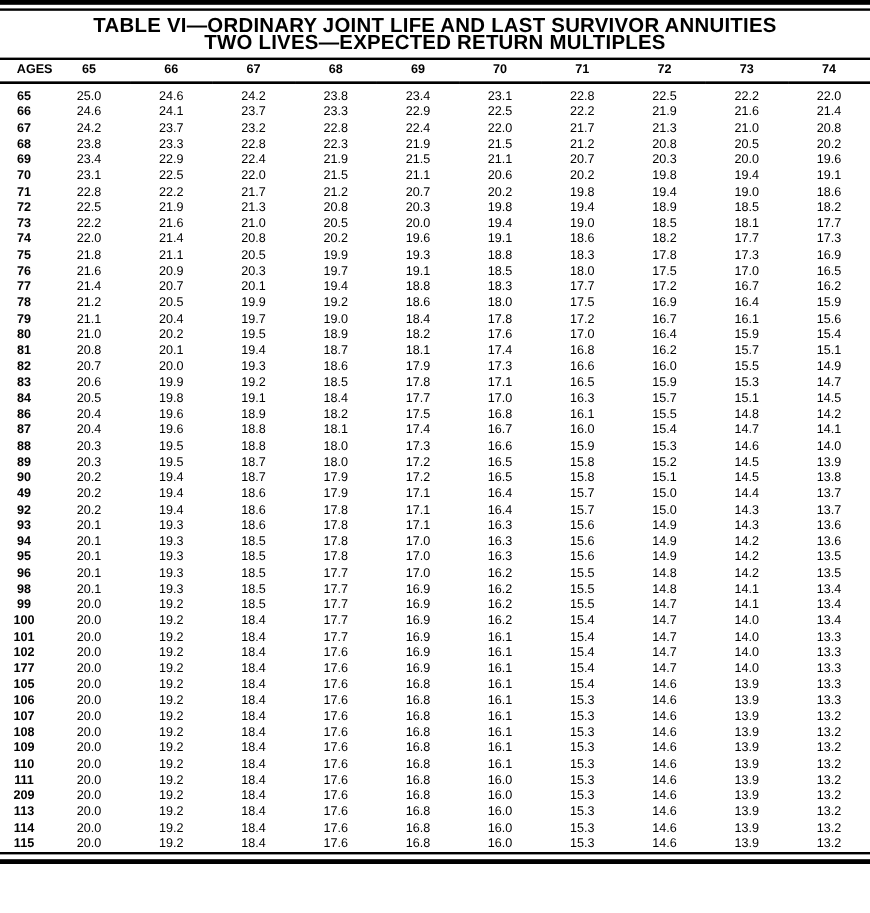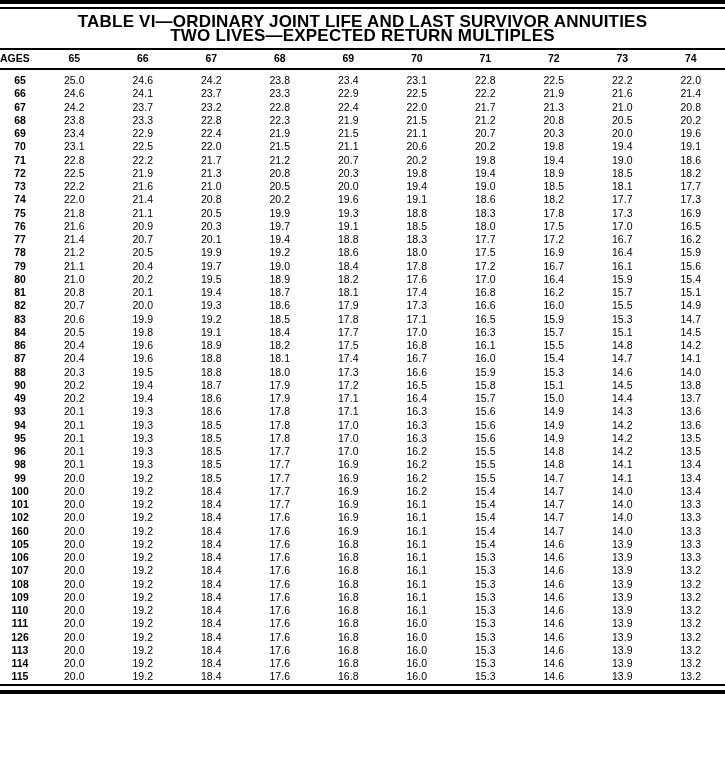--- a/index.html
+++ b/index.html
@@ -37,21 +37,21 @@
   table.annuity thead th {
     font-weight: bold;
     font-size: 10.5px;
     line-height: 11px;
     text-align: center;
     padding: 3px 0 4px 0;
     border-bottom: 2px solid #000;
   }
   table.annuity thead th.ages {
     text-align: left;
-    padding-left: 0;
+    padding-left: 14px;
   }
 
   table.annuity tbody td {
     font-size: 10.5px;
     line-height: 13.25px;
     height: 13.25px;
     padding: 0;
     text-align: center;
     white-space: nowrap;
   }
@@ -399,20 +399,33 @@
           <td>18.8</td>
           <td>18.0</td>
           <td>17.3</td>
           <td>16.6</td>
           <td>15.9</td>
           <td>15.3</td>
           <td>14.6</td>
           <td>14.0</td>
         </tr>
         <tr>
+          <td class="ages">89</td>
+          <td>20.3</td>
+          <td>19.5</td>
+          <td>18.7</td>
+          <td>18.0</td>
+          <td>17.2</td>
+          <td>16.5</td>
+          <td>15.8</td>
+          <td>15.2</td>
+          <td>14.5</td>
+          <td>13.9</td>
+        </tr>
+        <tr>
           <td class="ages">90</td>
           <td>20.2</td>
           <td>19.4</td>
           <td>18.7</td>
           <td>17.9</td>
           <td>17.2</td>
           <td>16.5</td>
           <td>15.8</td>
           <td>15.1</td>
           <td>14.5</td>
@@ -422,20 +435,33 @@
           <td class="ages">49</td>
           <td>20.2</td>
           <td>19.4</td>
           <td>18.6</td>
           <td>17.9</td>
           <td>17.1</td>
           <td>16.4</td>
           <td>15.7</td>
           <td>15.0</td>
           <td>14.4</td>
+          <td>13.7</td>
+        </tr>
+        <tr>
+          <td class="ages">92</td>
+          <td>20.2</td>
+          <td>19.4</td>
+          <td>18.6</td>
+          <td>17.8</td>
+          <td>17.1</td>
+          <td>16.4</td>
+          <td>15.7</td>
+          <td>15.0</td>
+          <td>14.3</td>
           <td>13.7</td>
         </tr>
         <tr>
           <td class="ages">93</td>
           <td>20.1</td>
           <td>19.3</td>
           <td>18.6</td>
           <td>17.8</td>
           <td>17.1</td>
           <td>16.3</td>
@@ -542,21 +568,21 @@
           <td>18.4</td>
           <td>17.6</td>
           <td>16.9</td>
           <td>16.1</td>
           <td>15.4</td>
           <td>14.7</td>
           <td>14.0</td>
           <td>13.3</td>
         </tr>
         <tr>
-          <td class="ages">160</td>
+          <td class="ages">177</td>
           <td>20.0</td>
           <td>19.2</td>
           <td>18.4</td>
           <td>17.6</td>
           <td>16.9</td>
           <td>16.1</td>
           <td>15.4</td>
           <td>14.7</td>
           <td>14.0</td>
           <td>13.3</td>
@@ -646,21 +672,21 @@
           <td>18.4</td>
           <td>17.6</td>
           <td>16.8</td>
           <td>16.0</td>
           <td>15.3</td>
           <td>14.6</td>
           <td>13.9</td>
           <td>13.2</td>
         </tr>
         <tr>
-          <td class="ages">126</td>
+          <td class="ages">209</td>
           <td>20.0</td>
           <td>19.2</td>
           <td>18.4</td>
           <td>17.6</td>
           <td>16.8</td>
           <td>16.0</td>
           <td>15.3</td>
           <td>14.6</td>
           <td>13.9</td>
           <td>13.2</td>

